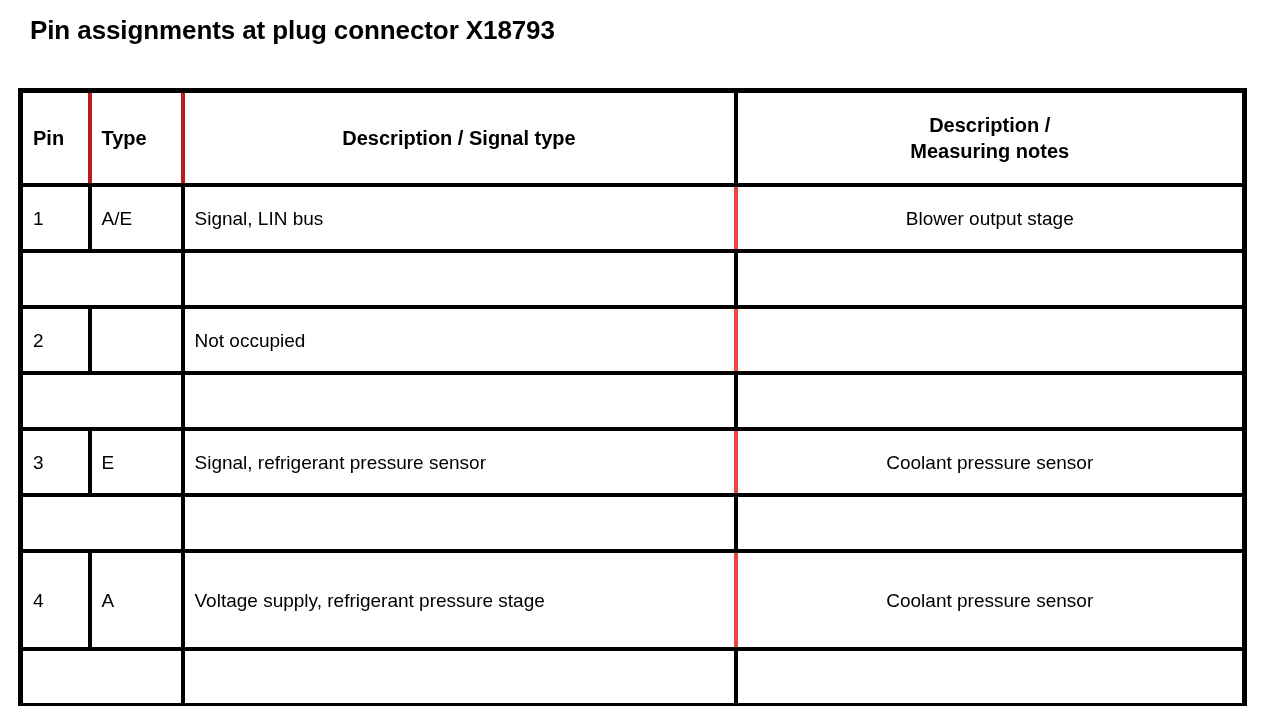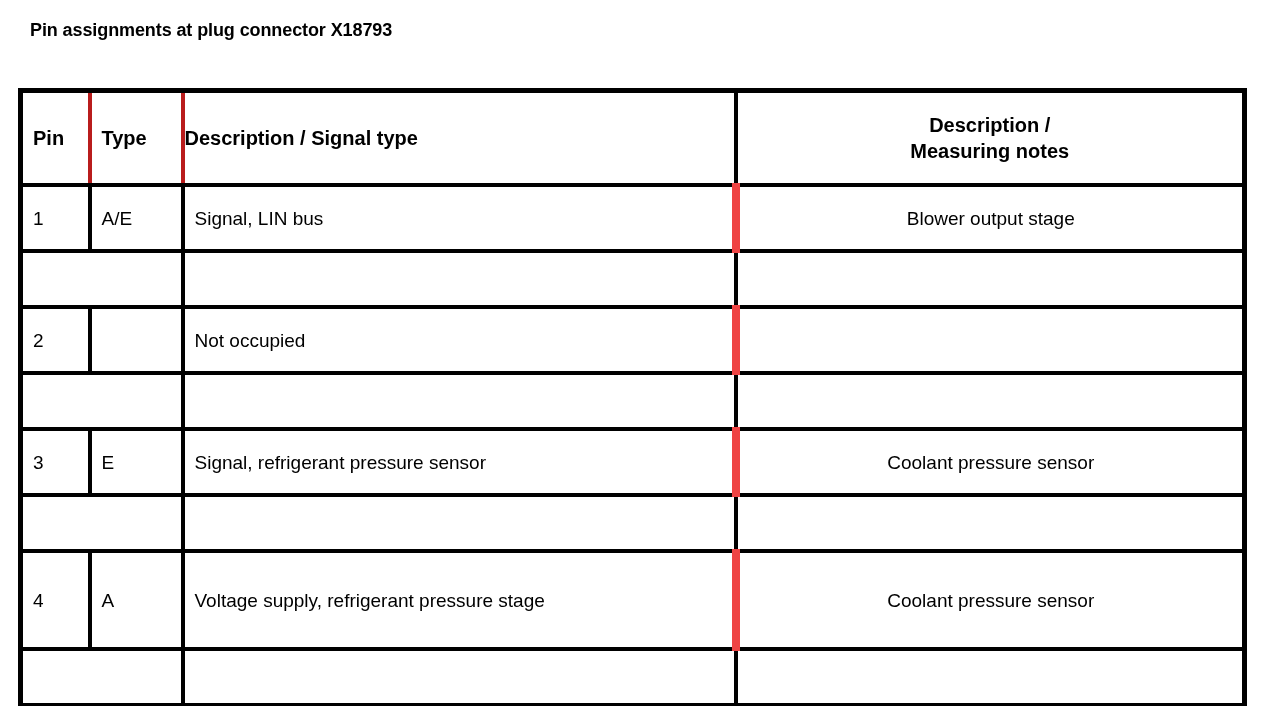--- a/index.html
+++ b/index.html
@@ -20,21 +20,21 @@
     position: relative;
     width: 1280px;
     height: 706px;
     box-sizing: border-box;
   }
 
   .page-title {
     position: absolute;
     left: 30px;
     top: 14px;
-    font-size: 18px;
+    font-size: 26px;
     font-weight: bold;
     letter-spacing: -0.1px;
     line-height: 32px;
     white-space: nowrap;
   }
 
   .table-wrap {
     position: absolute;
     left: 18px;
     top: 88px;
@@ -70,21 +70,21 @@
     font-weight: bold;
     line-height: 26px;
   }
   tr.header-row th.h-pin,
   tr.header-row th.h-type {
     text-align: left;
     padding-left: 10px;
     border-right: 4px solid #b91c1c;
   }
   tr.header-row th.h-desc {
-    text-align: left;
+    text-align: center;
     border-right: 4px solid #000000;
   }
   tr.header-row th.h-conn {
     text-align: center;
   }
 
   
   tr.data-row td {
     font-size: 19px;
     line-height: 25px;
@@ -92,21 +92,21 @@
     border-top: 4px solid #000000;
     border-bottom: 4px solid #000000;
   }
   tr.data-row td.d-pin,
   tr.data-row td.d-type {
     border-right: 4px solid #000000;
     padding-left: 10px;
     text-align: left;
   }
   tr.data-row td.d-desc {
-    border-right: 8px solid #ef4444;
+    border-right: 4px solid #ef4444;
     padding: 4px 10px;
     text-align: left;
   }
   tr.data-row td.d-conn {
     padding: 4px 10px;
     text-align: center;
   }
   tr.data-row.tall td {
     height: 86px;
   }

